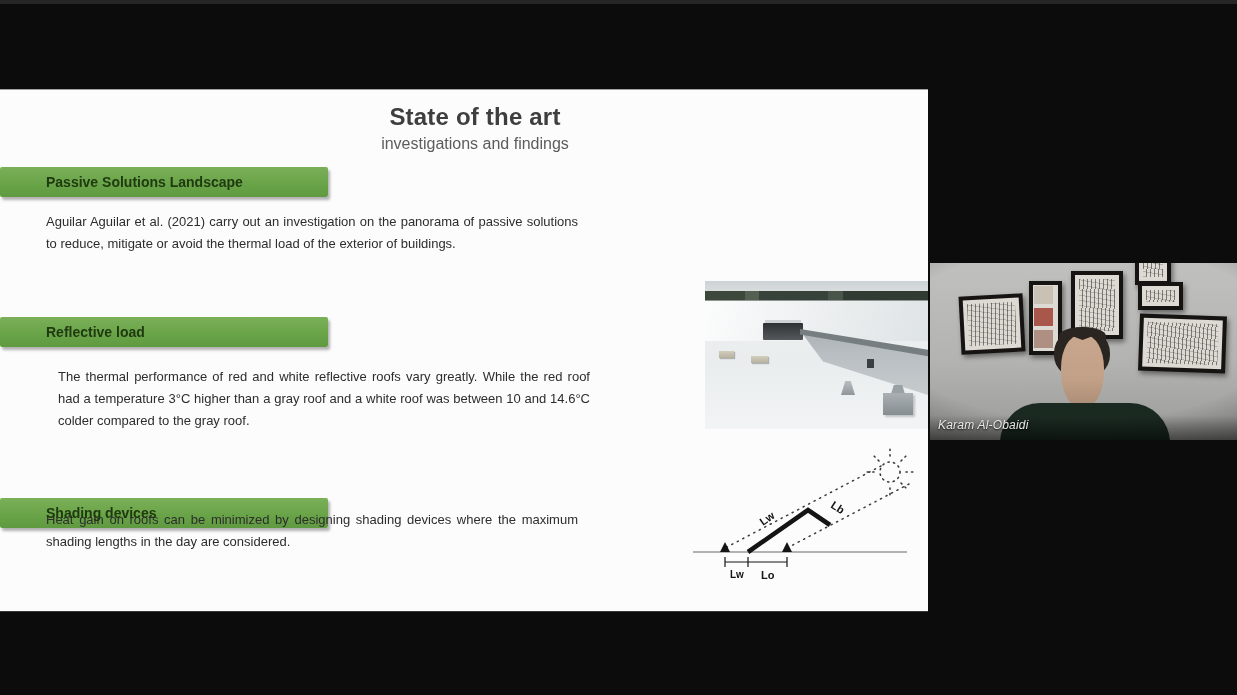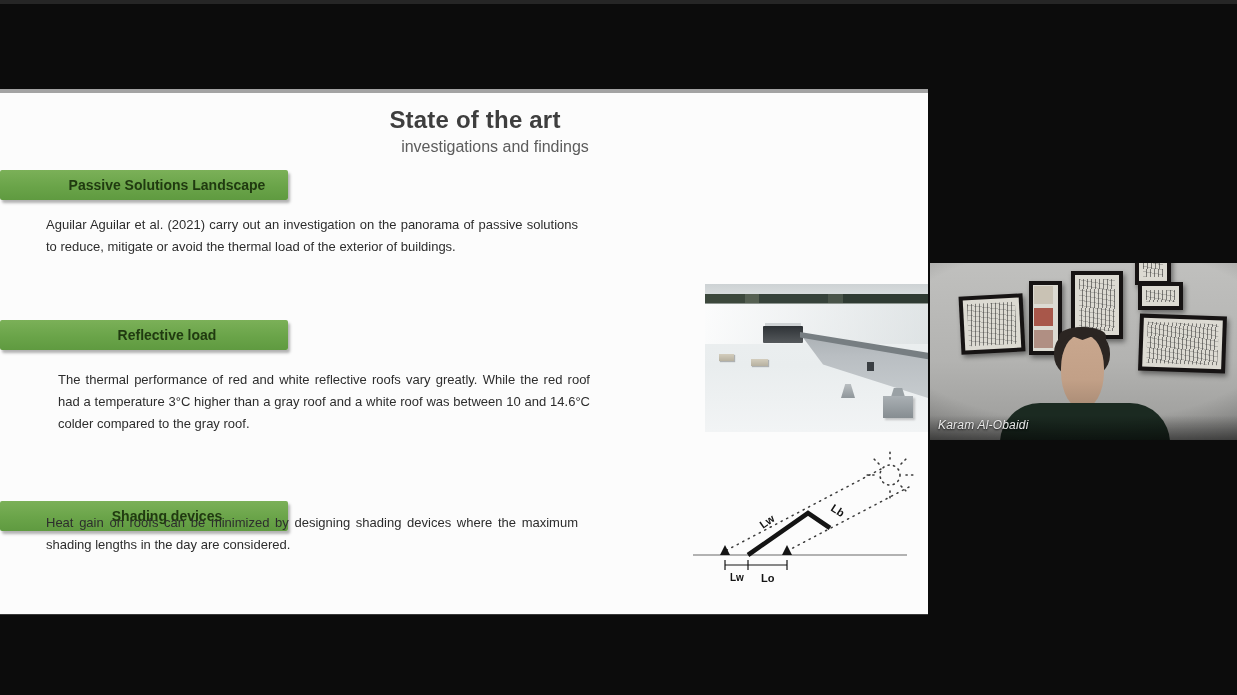--- a/index.html
+++ b/index.html
@@ -7,37 +7,36 @@
     width:1237px;height:695px;position:relative;overflow:hidden;
     background:#0c0c0c;font-family:"Liberation Sans",sans-serif;
     -webkit-font-smoothing:antialiased;
   }
   .abs{position:absolute;}
   
   #top-hairline{left:0;top:0;width:1237px;height:4px;background:#262626;}
   
   #slide{
     left:0;top:89px;width:928px;height:521px;background:#fcfcfc;
-    border-top:4px solid #a3a3a3;box-shadow:0 1px 0 #3a3a3a;
+    border-top:1px solid #a3a3a3;box-shadow:0 1px 0 #3a3a3a;
   }
   #slide-title{
     left:0;top:13px;width:950px;text-align:center;
     font-size:24px;font-weight:bold;color:#3e3e3e;letter-spacing:.2px;
   }
   #slide-subtitle{
     left:0;top:45px;width:950px;text-align:center;
-    font-size:16px;color:#5c5c5c;margin-left:20px;
+    font-size:16px;color:#5c5c5c;
   }
   .banner{
-    left:0;width:288px;height:30px;line-height:30px;
+    left:0;width:328px;height:30px;line-height:30px;
     background:linear-gradient(180deg,#7bb058 0%,#6aa449 55%,#5f9a40 100%);
     border-radius:2px;box-shadow:2px 3px 3px rgba(0,0,0,.30);
     color:#203a10;font-size:14px;font-weight:bold;padding-left:46px;
     box-sizing:border-box;
-    text-align:center;
   }
   #banner-1{top:77px;} #banner-2{top:227px;} #banner-3{top:372px;margin-top:36px;}
   .para{
     left:46px;width:532px;font-size:13px;line-height:22px;color:#2d2d2d;
     text-align:justify;
   }
   #para-1{top:121px;} #para-2{top:264px;} #para-3{top:419px;}
   
   #roof-photo{
     left:705px;top:191px;width:223px;height:148px;overflow:hidden;

